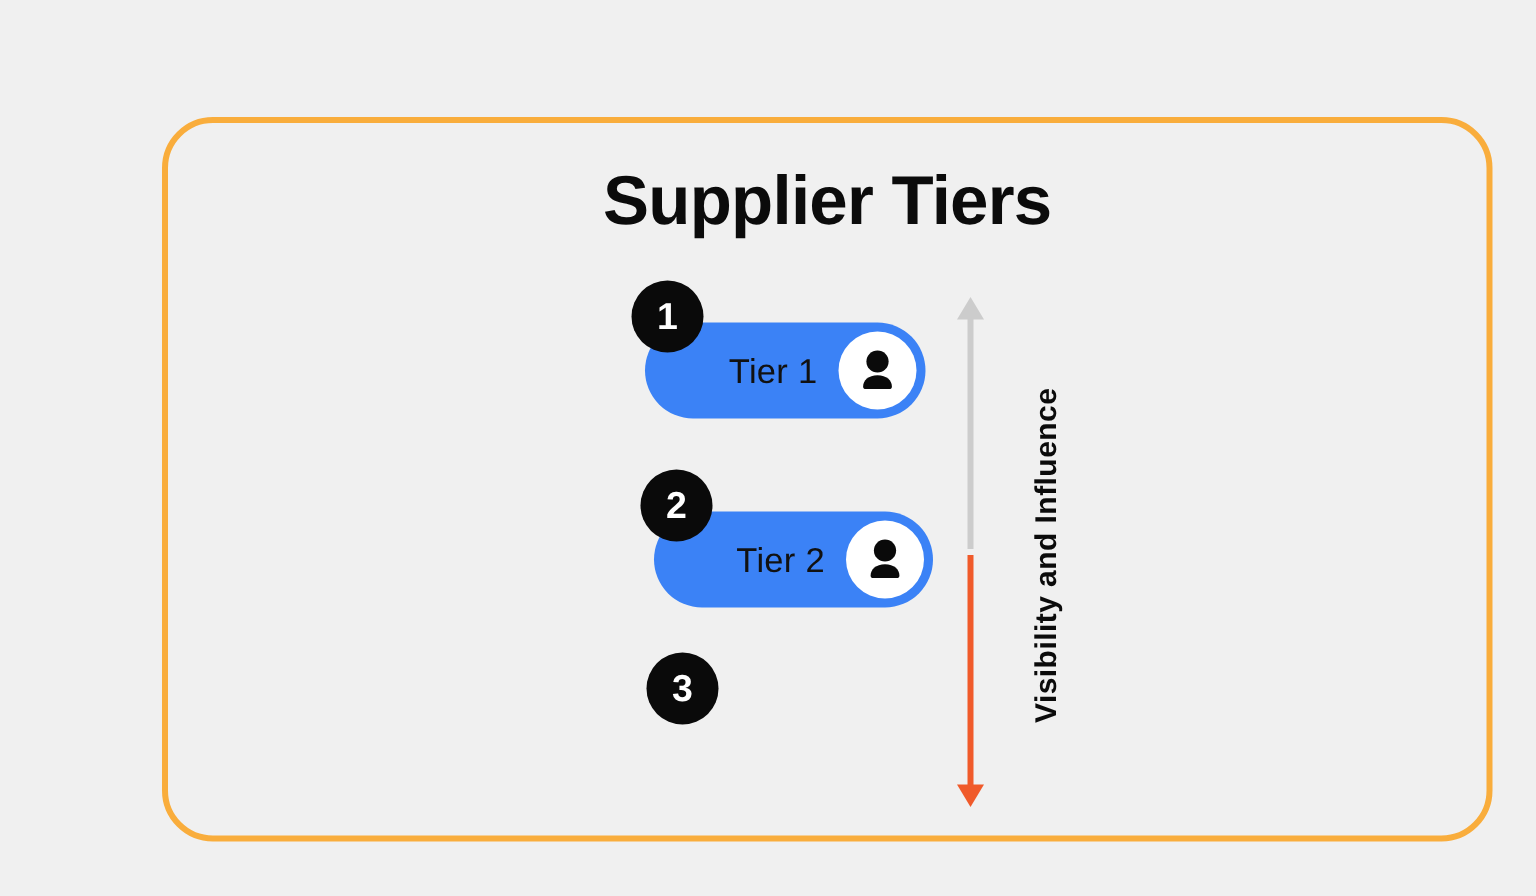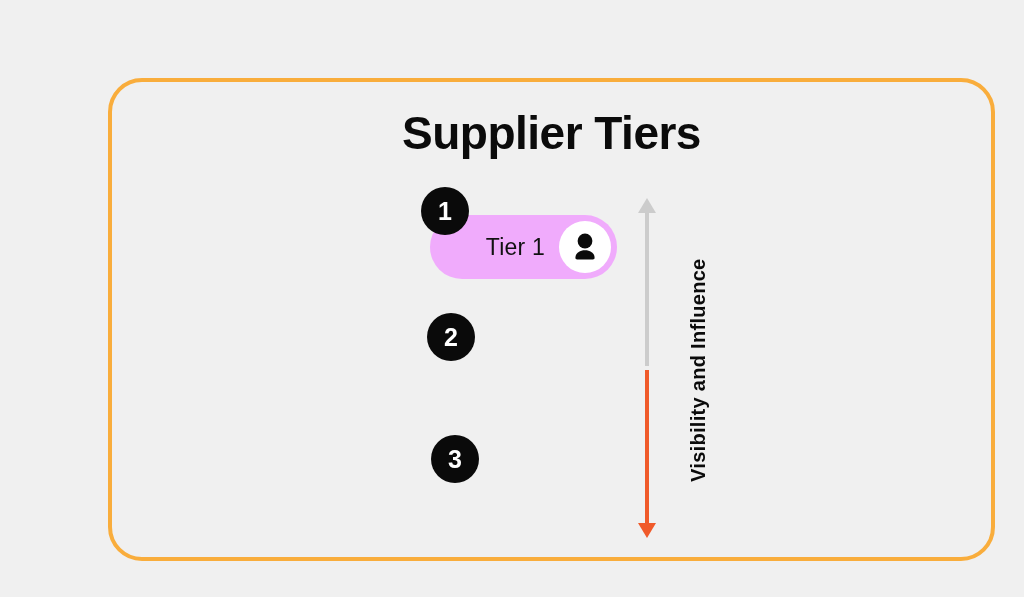--- a/index.html
+++ b/index.html
@@ -63,21 +63,21 @@
   .tier-row {
     position: absolute;
     height: 64px;
   }
 
   .tier-pill {
     position: absolute;
     left: 0;
     top: 0;
     height: 64px;
-    background: #f0abfc;
+    background: #3b82f6;
     border-radius: 32px 32px 32px 32px;
     display: flex;
     align-items: center;
     justify-content: flex-end;
     box-sizing: border-box;
     padding-right: 6px;
   }
 
   .tier-label {
     font-size: 23px;
@@ -175,20 +175,29 @@
               <path d="M17 20.2c-6.0 0-9.6 3.4-9.6 7.6 0 1.0 0.7 1.6 1.7 1.6h15.8c1.0 0 1.7-0.6 1.7-1.6 0-4.2-3.6-7.6-9.6-7.6z" fill="#0a0a0a"></path>
             </svg>
           </span>
         </div>
         <div class="tier-badge" style="left:-9px; top:-28px;">
           <span>1</span>
         </div>
       </div>
 
       <div class="tier-row" style="left:324px; top:259px; width:210px;">
+        <div class="tier-pill" style="width:186px;">
+          <span class="tier-label">Tier 2</span>
+          <span class="tier-avatar">
+            <svg width="34" height="34" viewBox="0 0 34 34" aria-hidden="true">
+              <circle cx="17" cy="11" r="7.4" fill="#0a0a0a"></circle>
+              <path d="M17 20.2c-6.0 0-9.6 3.4-9.6 7.6 0 1.0 0.7 1.6 1.7 1.6h15.8c1.0 0 1.7-0.6 1.7-1.6 0-4.2-3.6-7.6-9.6-7.6z" fill="#0a0a0a"></path>
+            </svg>
+          </span>
+        </div>
         <div class="tier-badge" style="left:-9px; top:-28px;">
           <span>2</span>
         </div>
       </div>
 
       <div class="tier-row" style="left:328px; top:381px; width:210px;">
         <div class="tier-badge" style="left:-9px; top:-28px;">
           <span>3</span>
         </div>
       </div>

